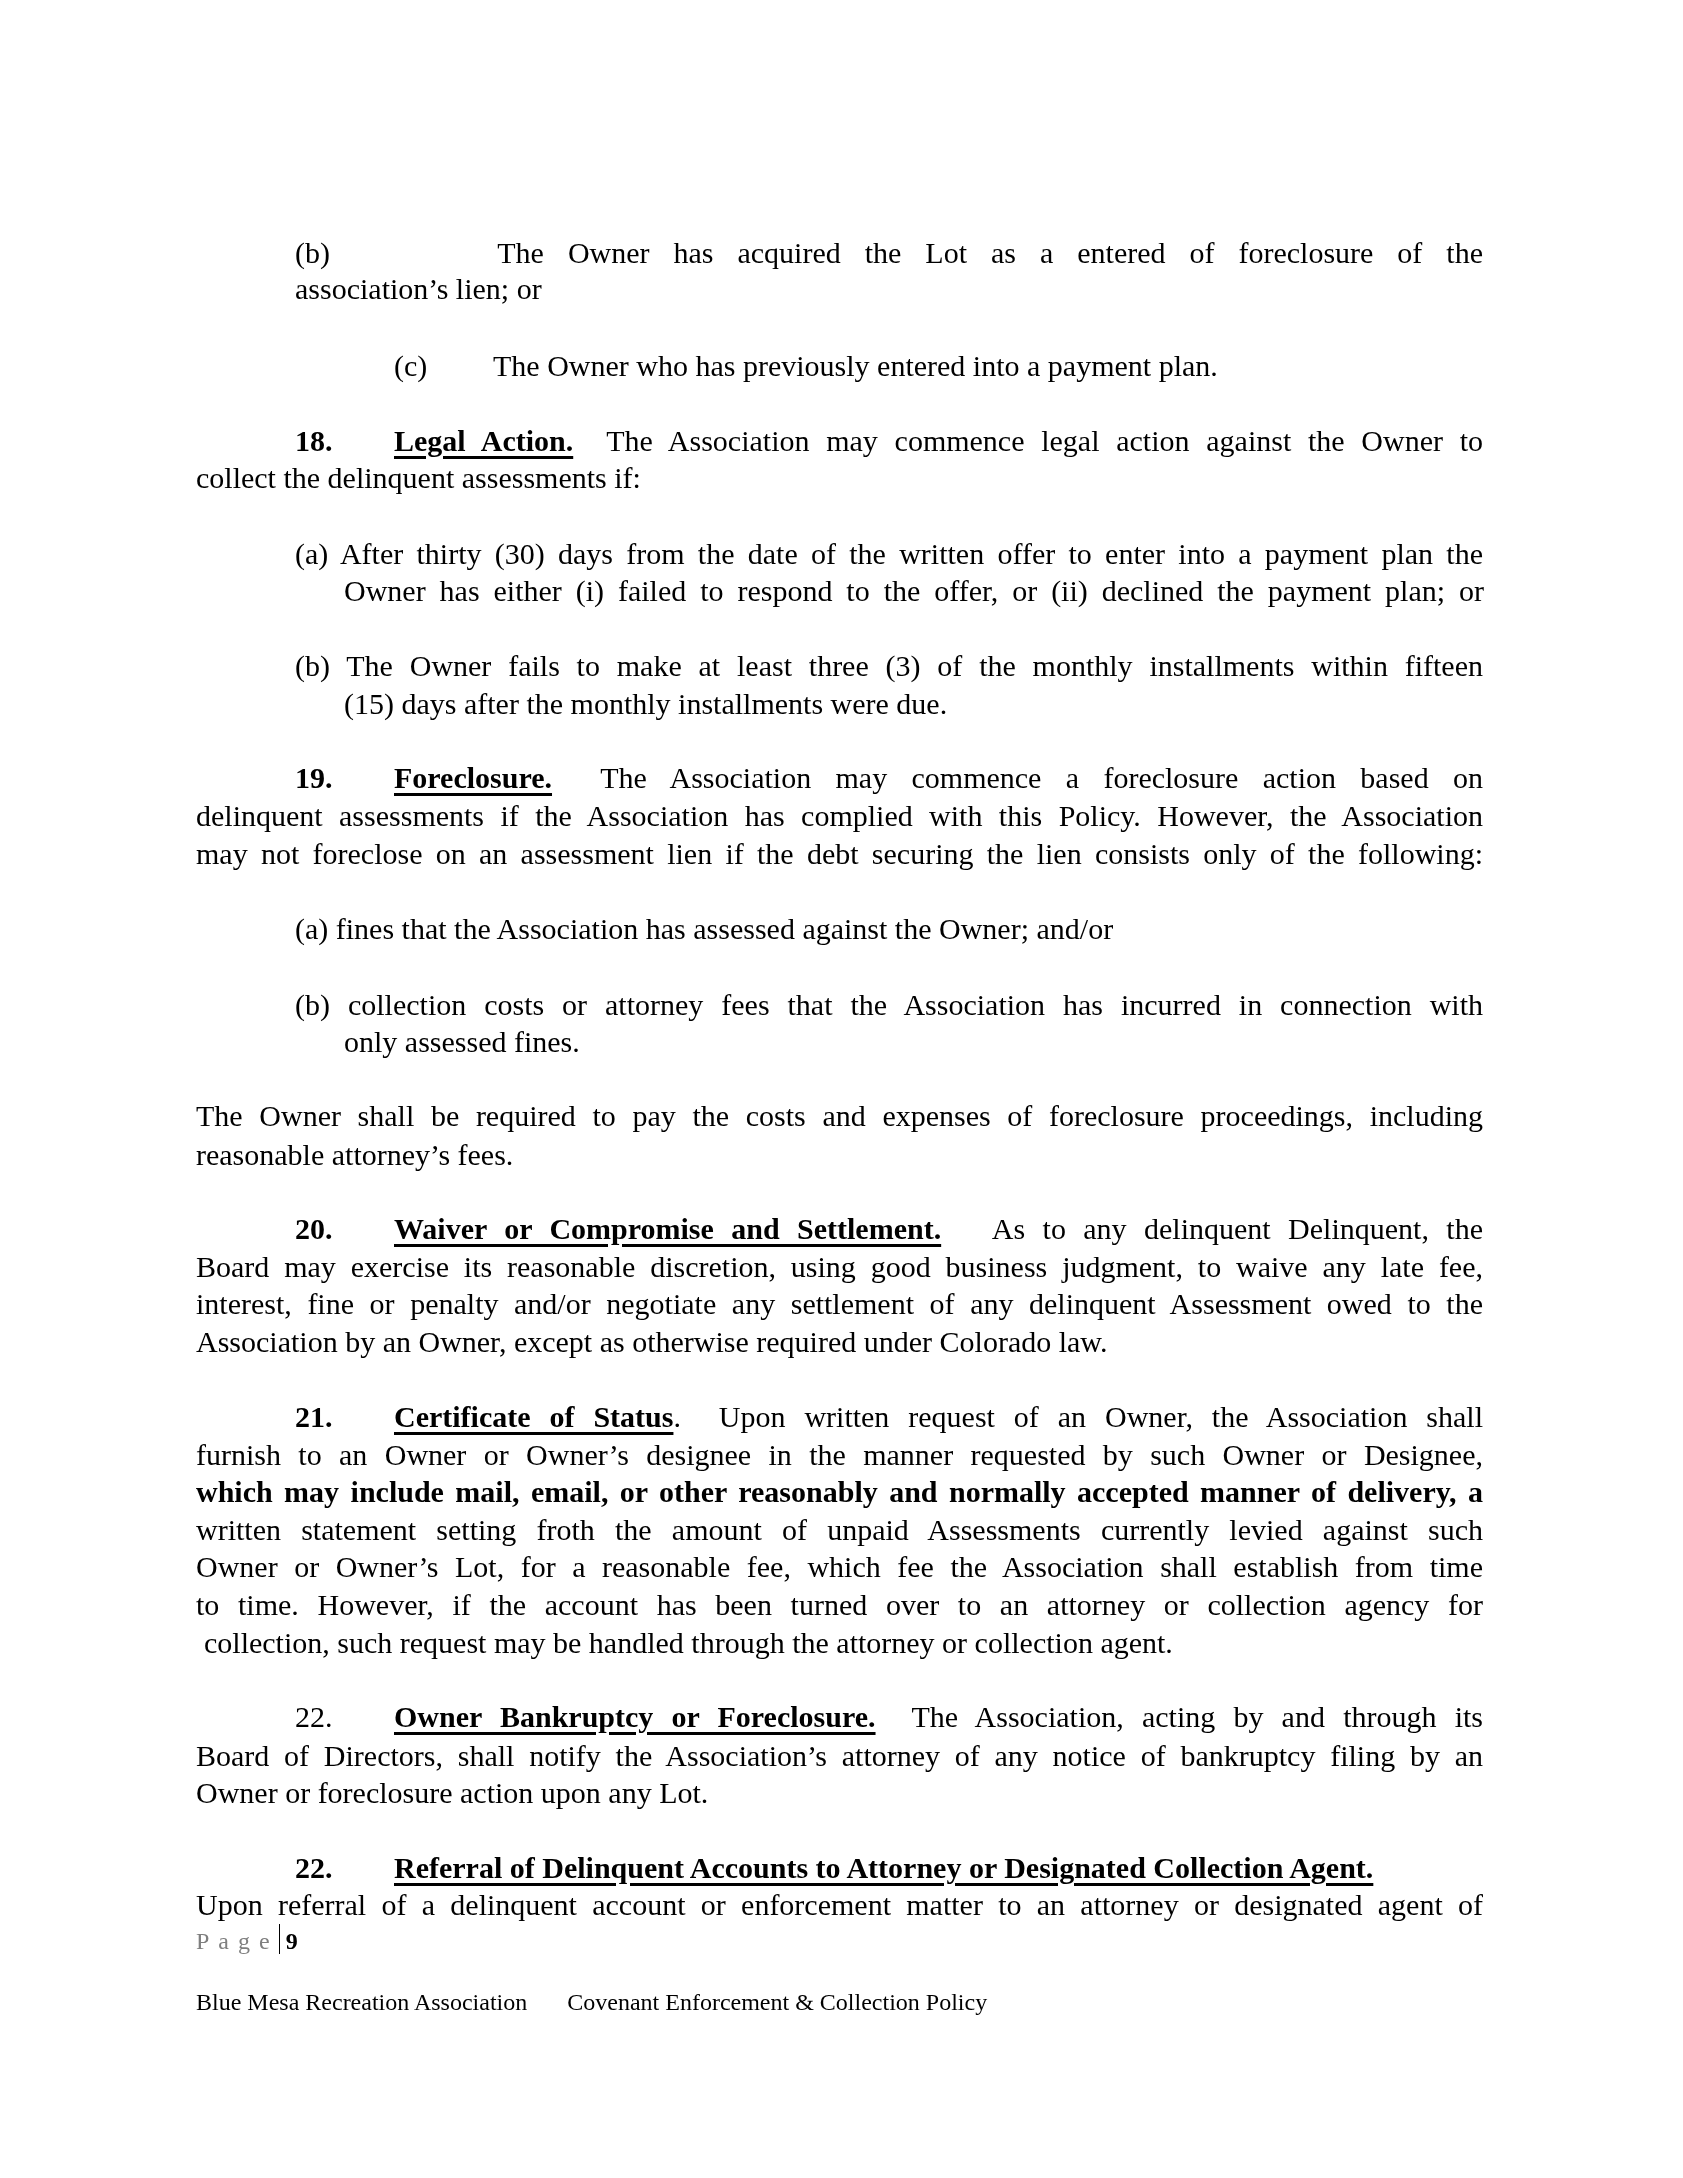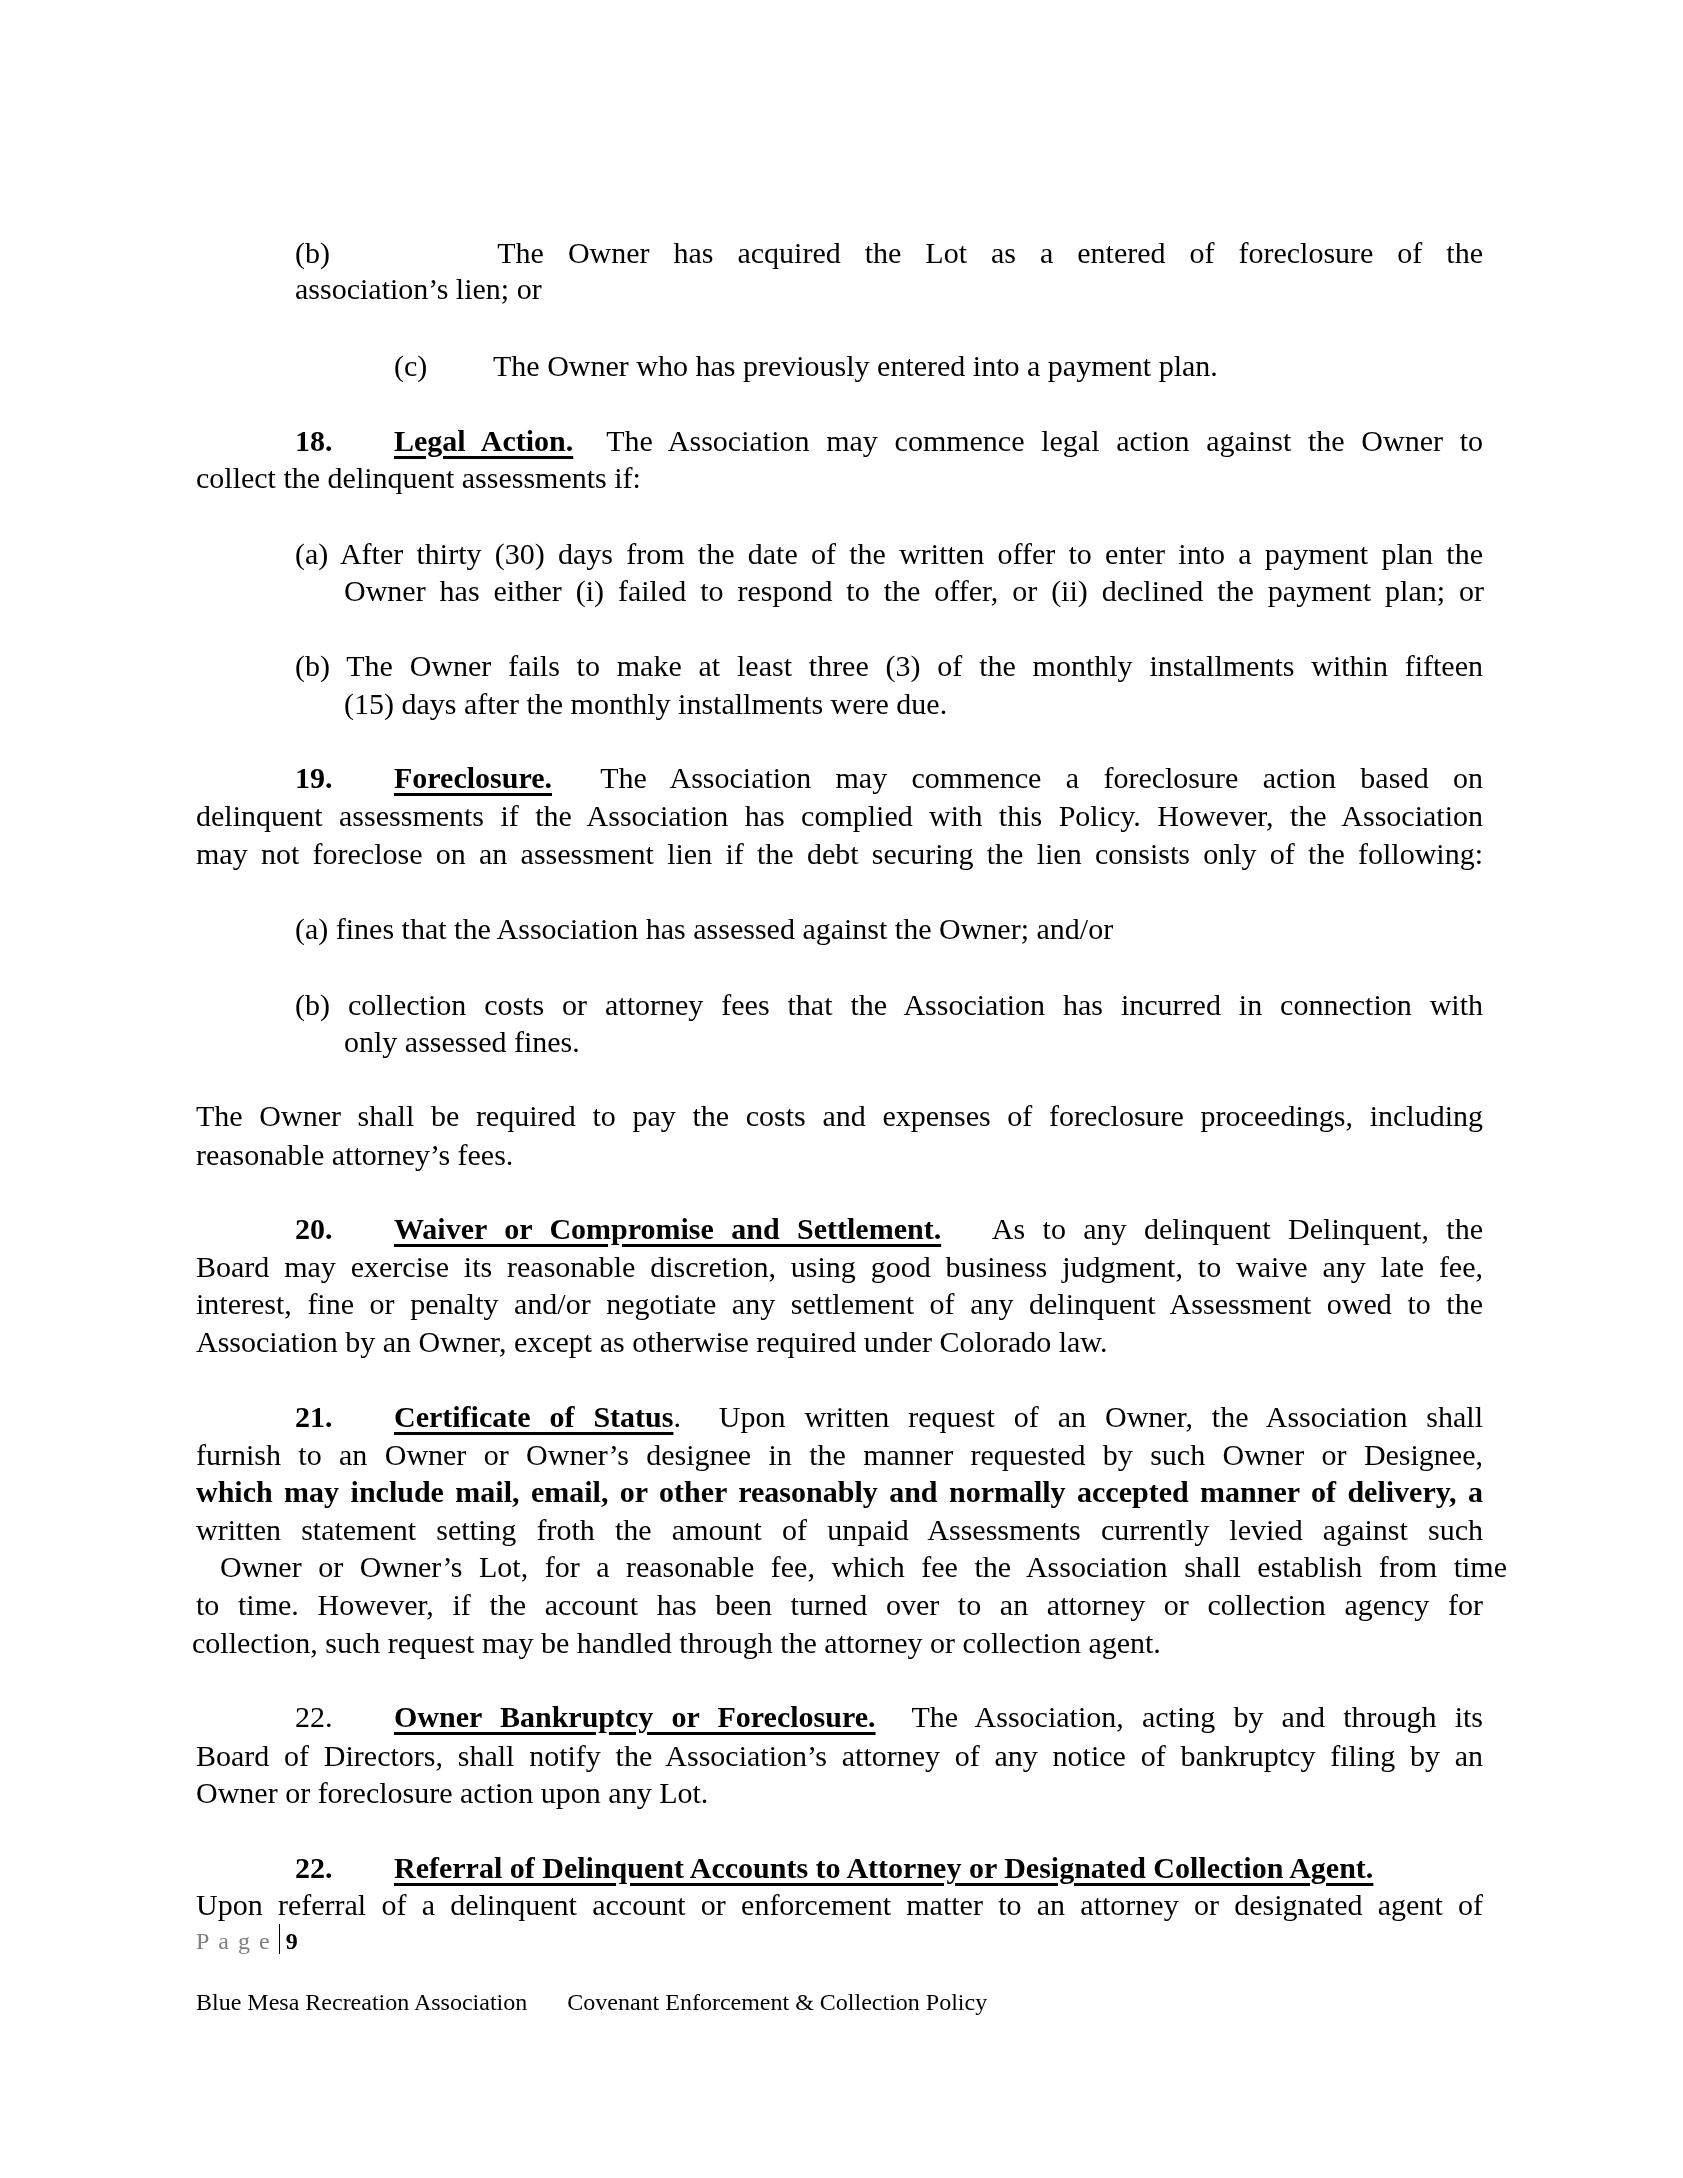--- a/index.html
+++ b/index.html
@@ -66,23 +66,23 @@
 <div class="line just" style="top:1248px;">Board may exercise its reasonable discretion, using good business judgment, to waive any late fee,</div>
 <div class="line just" style="top:1285px;">interest, fine or penalty and/or negotiate any settlement of any delinquent Assessment owed to the</div>
 <div class="line" style="top:1323px;left:196px;">Association by an Owner, except as otherwise required under Colorado law.</div>
 
 <div class="line just" style="top:1398px;">
   <span style="display:inline-block;width:99px;"></span><span class="b num">21.</span><span class="b u">Certificate of Status</span><span>.</span>&nbsp; <span>Upon written request of an Owner, the Association shall</span>
 </div>
 <div class="line just" style="top:1436px;">furnish to an Owner or Owner’s designee in the manner requested by such Owner or Designee,</div>
 <div class="line just" style="top:1473px;font-weight:bold;">which may include mail, email, or other reasonably and normally accepted manner of delivery, a</div>
 <div class="line just" style="top:1511px;">written statement setting froth the amount of unpaid Assessments currently levied against such</div>
-<div class="line just" style="top:1548px;margin-left:24px;">Owner or Owner’s Lot, for a reasonable fee, which fee the Association shall establish from time</div>
+<div class="line just" style="top:1548px;">Owner or Owner’s Lot, for a reasonable fee, which fee the Association shall establish from time</div>
 <div class="line just" style="top:1586px;">to time. However, if the account has been turned over to an attorney or collection agency for</div>
-<div class="line" style="top:1624px;left:192px;text-align:center;">collection, such request may be handled through the attorney or collection agent.</div>
+<div class="line" style="top:1624px;left:204px;text-align:center;">collection, such request may be handled through the attorney or collection agent.</div>
 
 <div class="line just" style="top:1698px;">
   <span style="display:inline-block;width:99px;"></span><span class="num">22.</span><span class="b u">Owner Bankruptcy or Foreclosure.</span>&nbsp; <span>The Association, acting by and through its</span>
 </div>
 <div class="line just" style="top:1737px;">Board of Directors, shall notify the Association’s attorney of any notice of bankruptcy filing by an</div>
 <div class="line" style="top:1774px;left:196px;">Owner or foreclosure action upon any Lot.</div>
 
 <div class="line" style="top:1849px;left:295px;">
   <span class="b num">22.</span><span class="b u">Referral of Delinquent Accounts to Attorney or Designated Collection Agent.</span>
 </div>

